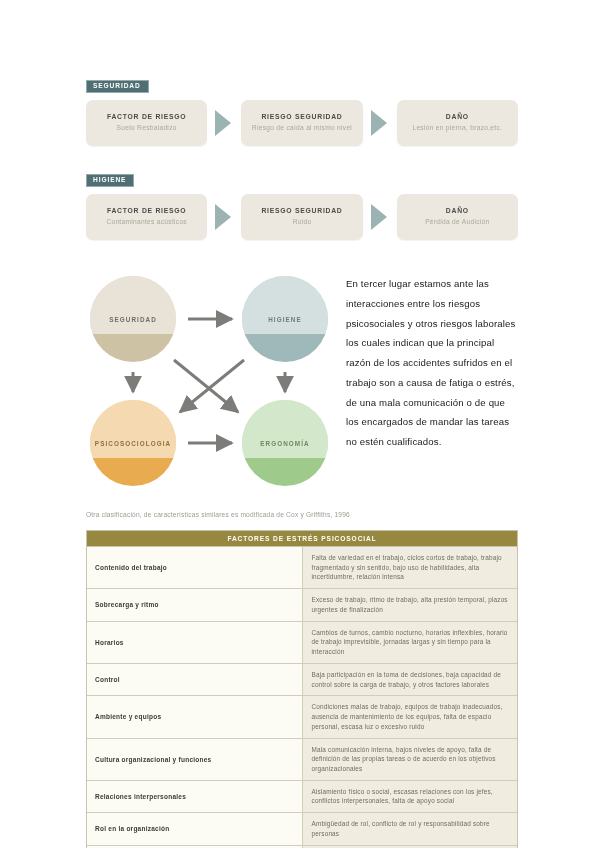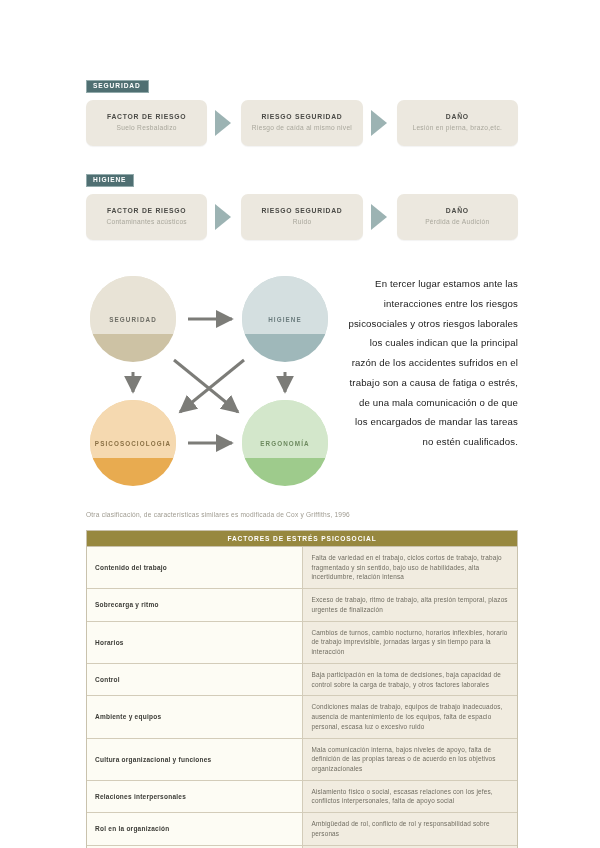--- a/index.html
+++ b/index.html
@@ -151,21 +151,20 @@
   }
 
   .paragraph {
     flex: 1 1 auto;
     margin-left: 12px;
     font-size: 9.6px;
     line-height: 2.06;
     color: #1a1a1a;
     letter-spacing: 0.15px;
     padding-top: 2px;
-    text-align: right;
   }
 
   
   .caption {
     position: absolute;
     left: 86px;
     top: 511px;
     width: 432px;
     font-size: 6.6px;
     color: #9f9b90;

